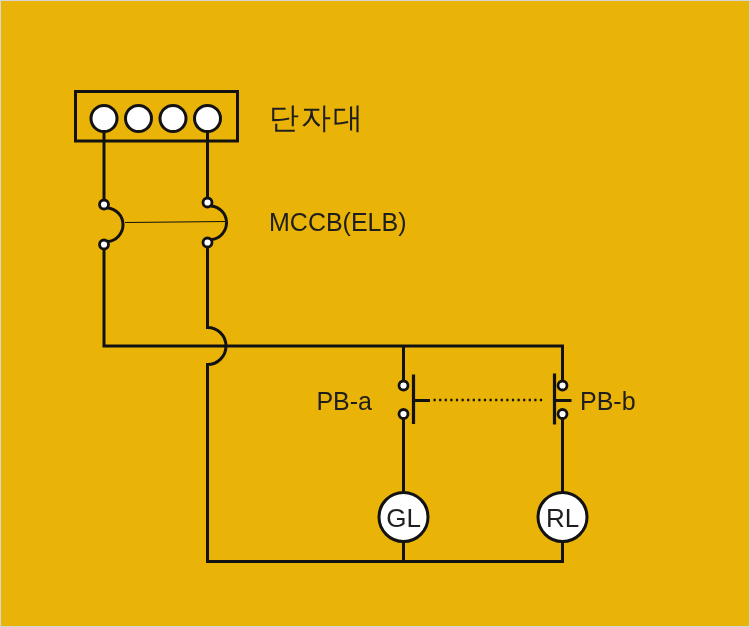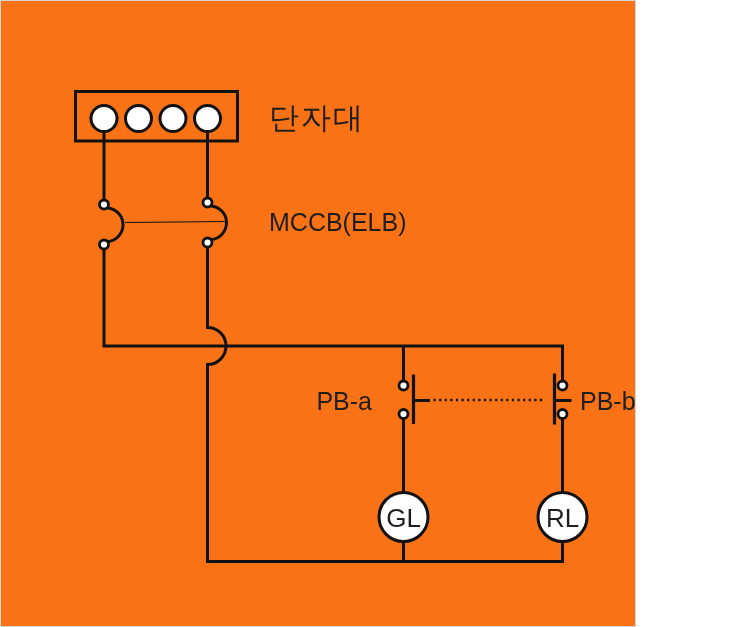--- a/index.html
+++ b/index.html
@@ -3,23 +3,23 @@
 <meta charset="utf-8">
 <style>
   html, body {
     margin: 0;
     padding: 0;
     background: #ffffff;
     font-family: "Liberation Sans", "DejaVu Sans", sans-serif;
   }
   .canvas {
     position: relative;
-    width: 636px;
+    width: 750px;
     height: 627px;
-    background: #f97316;
+    background: #eab308;
     box-sizing: border-box;
     border: 1px solid #d6d6d6;
     overflow: hidden;
   }
   svg { display: block; }
   .shape  { fill: none; stroke-linecap: butt; stroke-linejoin: miter; }
   .contact-circle { fill: #ffffff; }
   .lamp-circle    { fill: #ffffff; }
   .terminal-hole  { fill: #ffffff; }
   .lbl {

